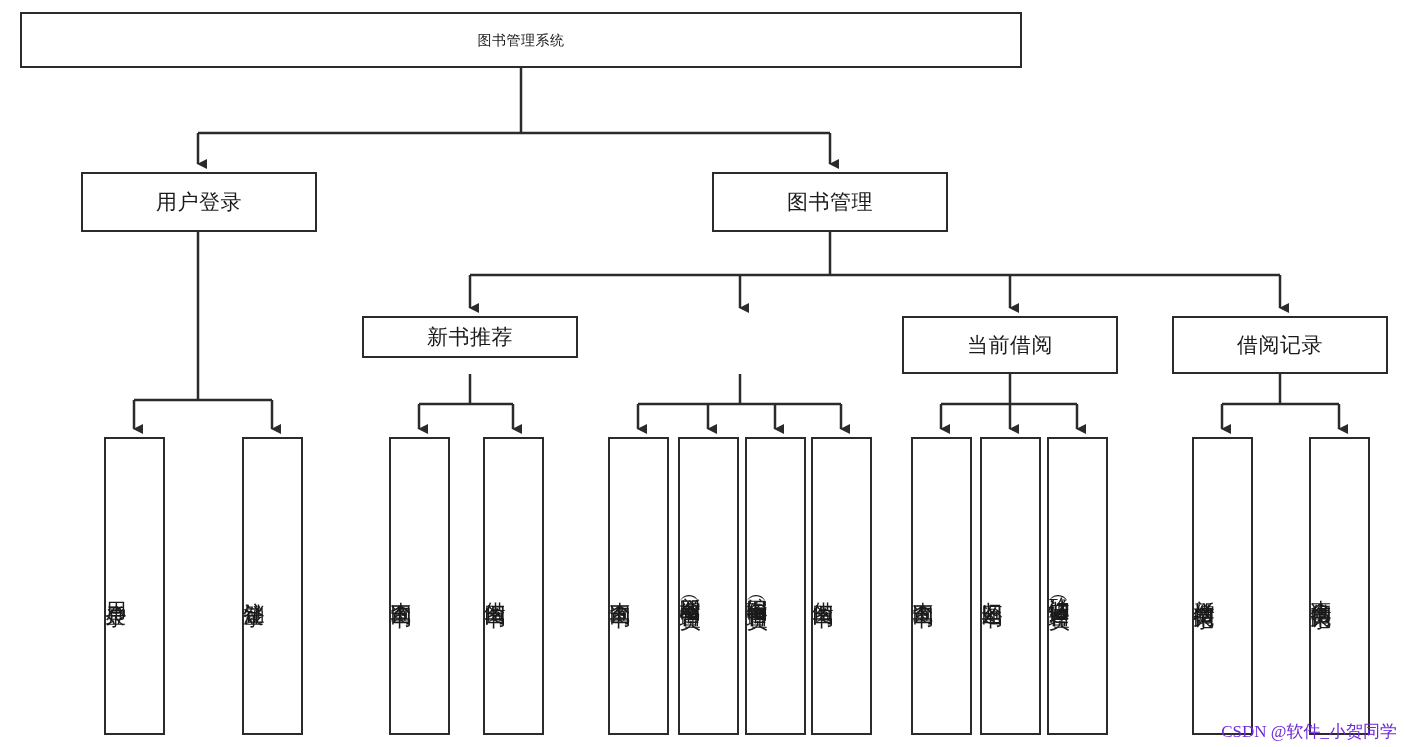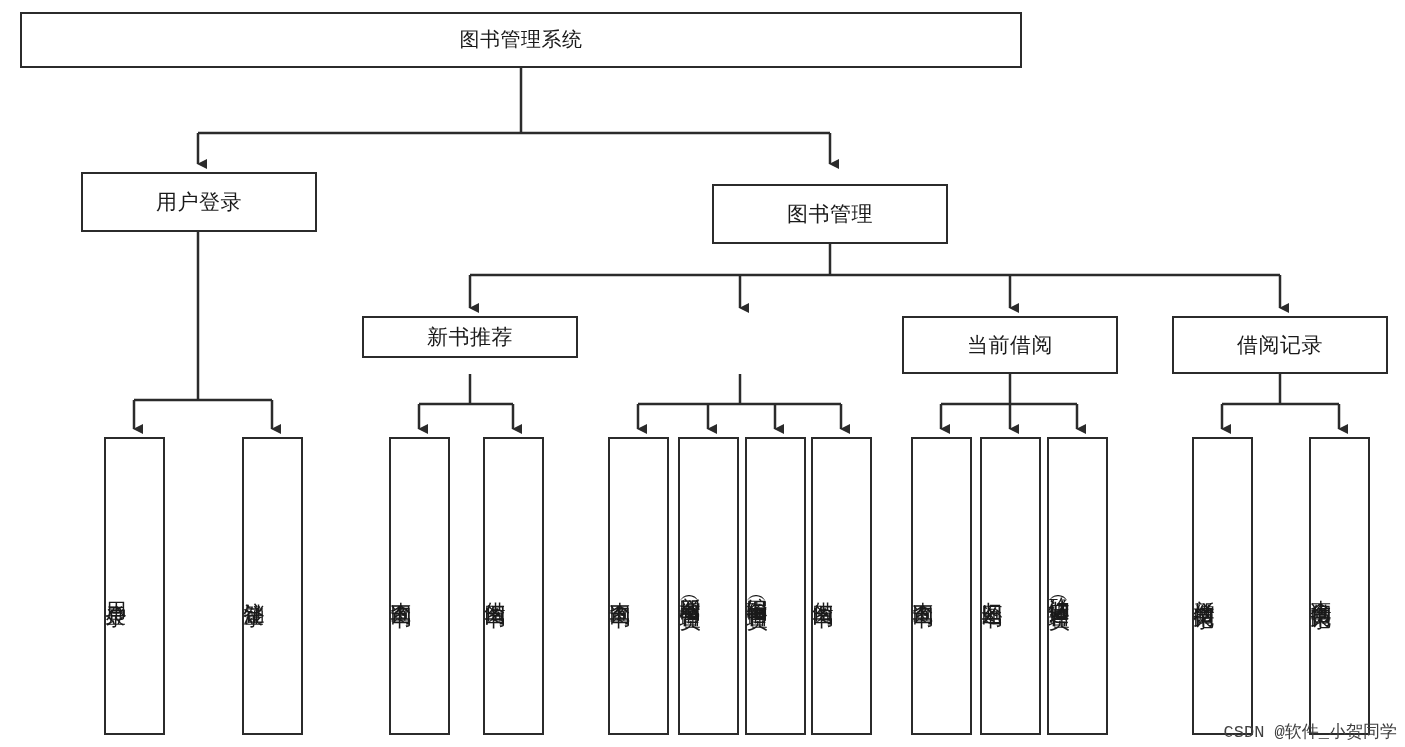--- a/index.html
+++ b/index.html
@@ -40,44 +40,44 @@
     display: block;
     text-align: center;
     line-height: 1.18;
     letter-spacing: 0.5px;
   }
   
   .h-node .lbl {
     writing-mode: horizontal-tb;
     font-size: 21px;
   }
-  .node.root .lbl { font-size: 20px; text-align: center; }
+  .node.root .lbl { font-size: 14px; text-align: center; }
   
   .v-node .lbl {
     writing-mode: vertical-rl;
     text-orientation: upright;
     font-size: 21px;
     line-height: 1.0;
     letter-spacing: 2px;
     white-space: nowrap;
   }
   .v-node {
     align-items: center;
     justify-content: flex-start;
     padding-top: 6px;
   }
   .watermark {
     position: absolute;
     right: 8px;
     bottom: 4px;
     font-size: 17px;
-    color: #404040;
+    color: #6d28d9;
     z-index: 5;
     white-space: nowrap;
-    font-family: Liberation Mono, monospace;
+    font-family: Liberation Serif, serif;
   }
 </style>
 </head>
 <body>
 
 <div id="canvas">
 
   <svg id="edges" viewBox="0 0 1405 747">
     <defs>
       <marker id="arw" markerWidth="11" markerHeight="11" refX="5" refY="9" orient="auto" markerUnits="userSpaceOnUse">
@@ -128,21 +128,21 @@
     </g>
   </svg>
 
   <div class="node h-node root" style="left:20px; top:12px; width:1002px; height:56px;">
     <span class="lbl">图书管理系统</span>
   </div>
 
   <div class="node h-node" style="left:81px; top:172px; width:236px; height:60px;">
     <span class="lbl">用户登录</span>
   </div>
-  <div class="node h-node" style="left:712px; top:172px; width:236px; height:60px;margin-top:12px;">
+  <div class="node h-node" style="left:712px; top:172px; width:236px; height:60px;">
     <span class="lbl">图书管理</span>
   </div>
 
   <div class="node h-node" style="left:362px; top:316px; width:216px; height:42px;">
     <span class="lbl">新书推荐</span>
   </div>
   <div class="node h-node" style="left:902px; top:316px; width:216px; height:58px;">
     <span class="lbl">当前借阅</span>
   </div>
   <div class="node h-node" style="left:1172px; top:316px; width:216px; height:58px;">

